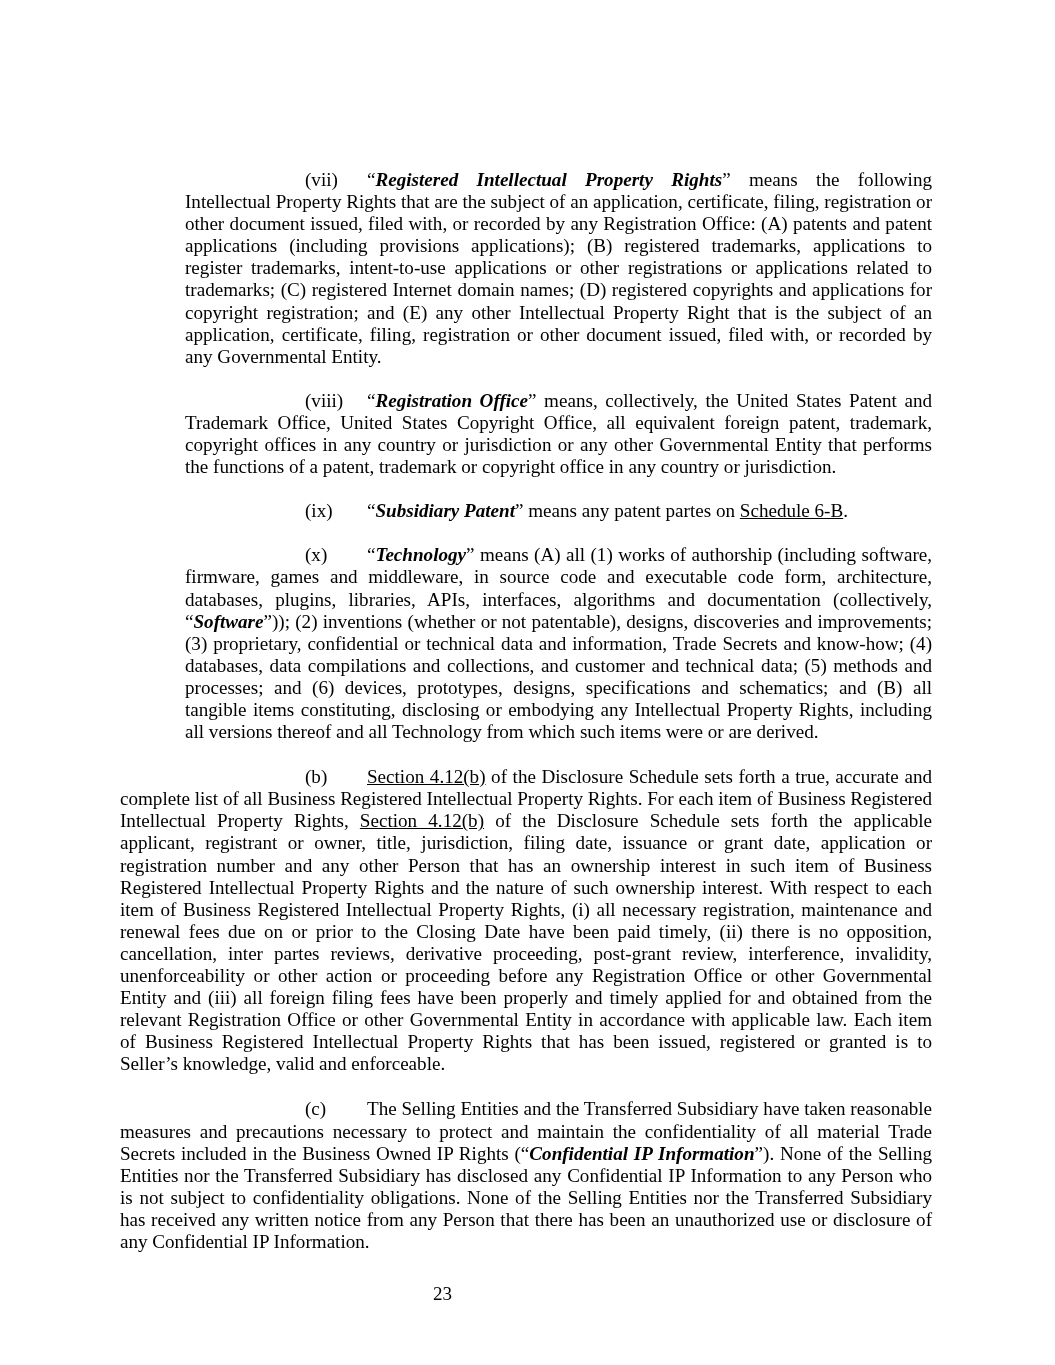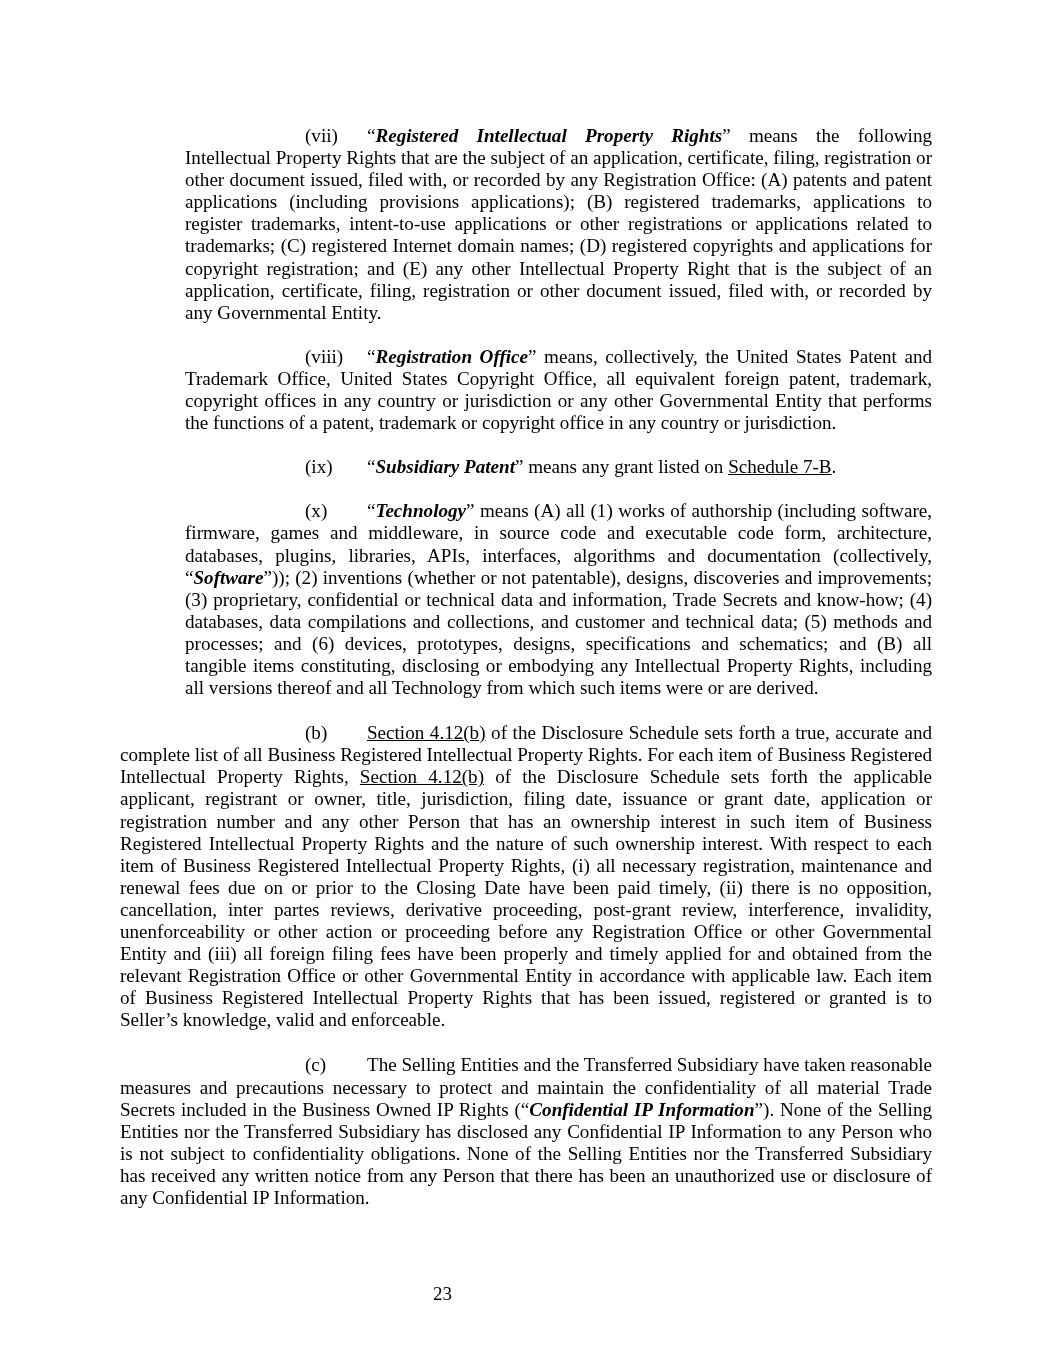--- a/index.html
+++ b/index.html
@@ -33,20 +33,21 @@
     line-height: 22.1px;
     text-align: justify;
     text-justify: inter-word;
     hyphens: none;
     -webkit-hyphens: none;
   }
   
   .def-block {
     margin-left: 65px;
     width: 747px;
+    margin-top: 44px;
   }
   .def-block p {
     text-indent: 0;
   }
   
   .gap {
     height: 22px;
   }
   .gap-big {
     height: 23px;
@@ -97,21 +98,21 @@
 
       <div class="gap"></div>
 
       <p>
         <span class="lead-in"></span><span class="marker">(viii)</span><span>“</span><span class="term">Registration Office</span><span>”</span><span> means, collectively, the United States Patent and Trademark Office, United States Copyright Office, all equivalent foreign patent, trademark, copyright offices in any country or jurisdiction or any other Governmental Entity that performs the functions of a patent, trademark or copyright office in any country or jurisdiction.</span>
       </p>
 
       <div class="gap"></div>
 
       <p>
-        <span class="lead-in"></span><span class="marker">(ix)</span><span>“</span><span class="term">Subsidiary Patent</span><span>”</span><span> means any grant listed on </span><span class="uline">Schedule 7-B</span><span>.</span>
+        <span class="lead-in"></span><span class="marker">(ix)</span><span>“</span><span class="term">Subsidiary Patent</span><span>”</span><span> means any patent partes on </span><span class="uline">Schedule 6-B</span><span>.</span>
       </p>
 
       <div class="gap"></div>
 
       <p>
         <span class="lead-in"></span><span class="marker">(x)</span><span>“</span><span class="term">Technology</span><span>”</span><span> means (A) all (1) works of authorship (including software, firmware, games and middleware, in source code and executable code form, architecture, databases, plugins, libraries, APIs, interfaces, algorithms and documentation (collectively, “</span><span class="term">Software</span><span>”)); (2) inventions (whether or not patentable), designs, discoveries and improvements; (3) proprietary, confidential or technical data and information, Trade Secrets and know-how; (4) databases, data compilations and collections, and customer and technical data; (5) methods and processes; and (6) devices, prototypes, designs, specifications and schematics; and (B) all tangible items constituting, disclosing or embodying any Intellectual Property Rights, including all versions thereof and all Technology from which such items were or are derived.</span>
       </p>
 
     </div>
 

